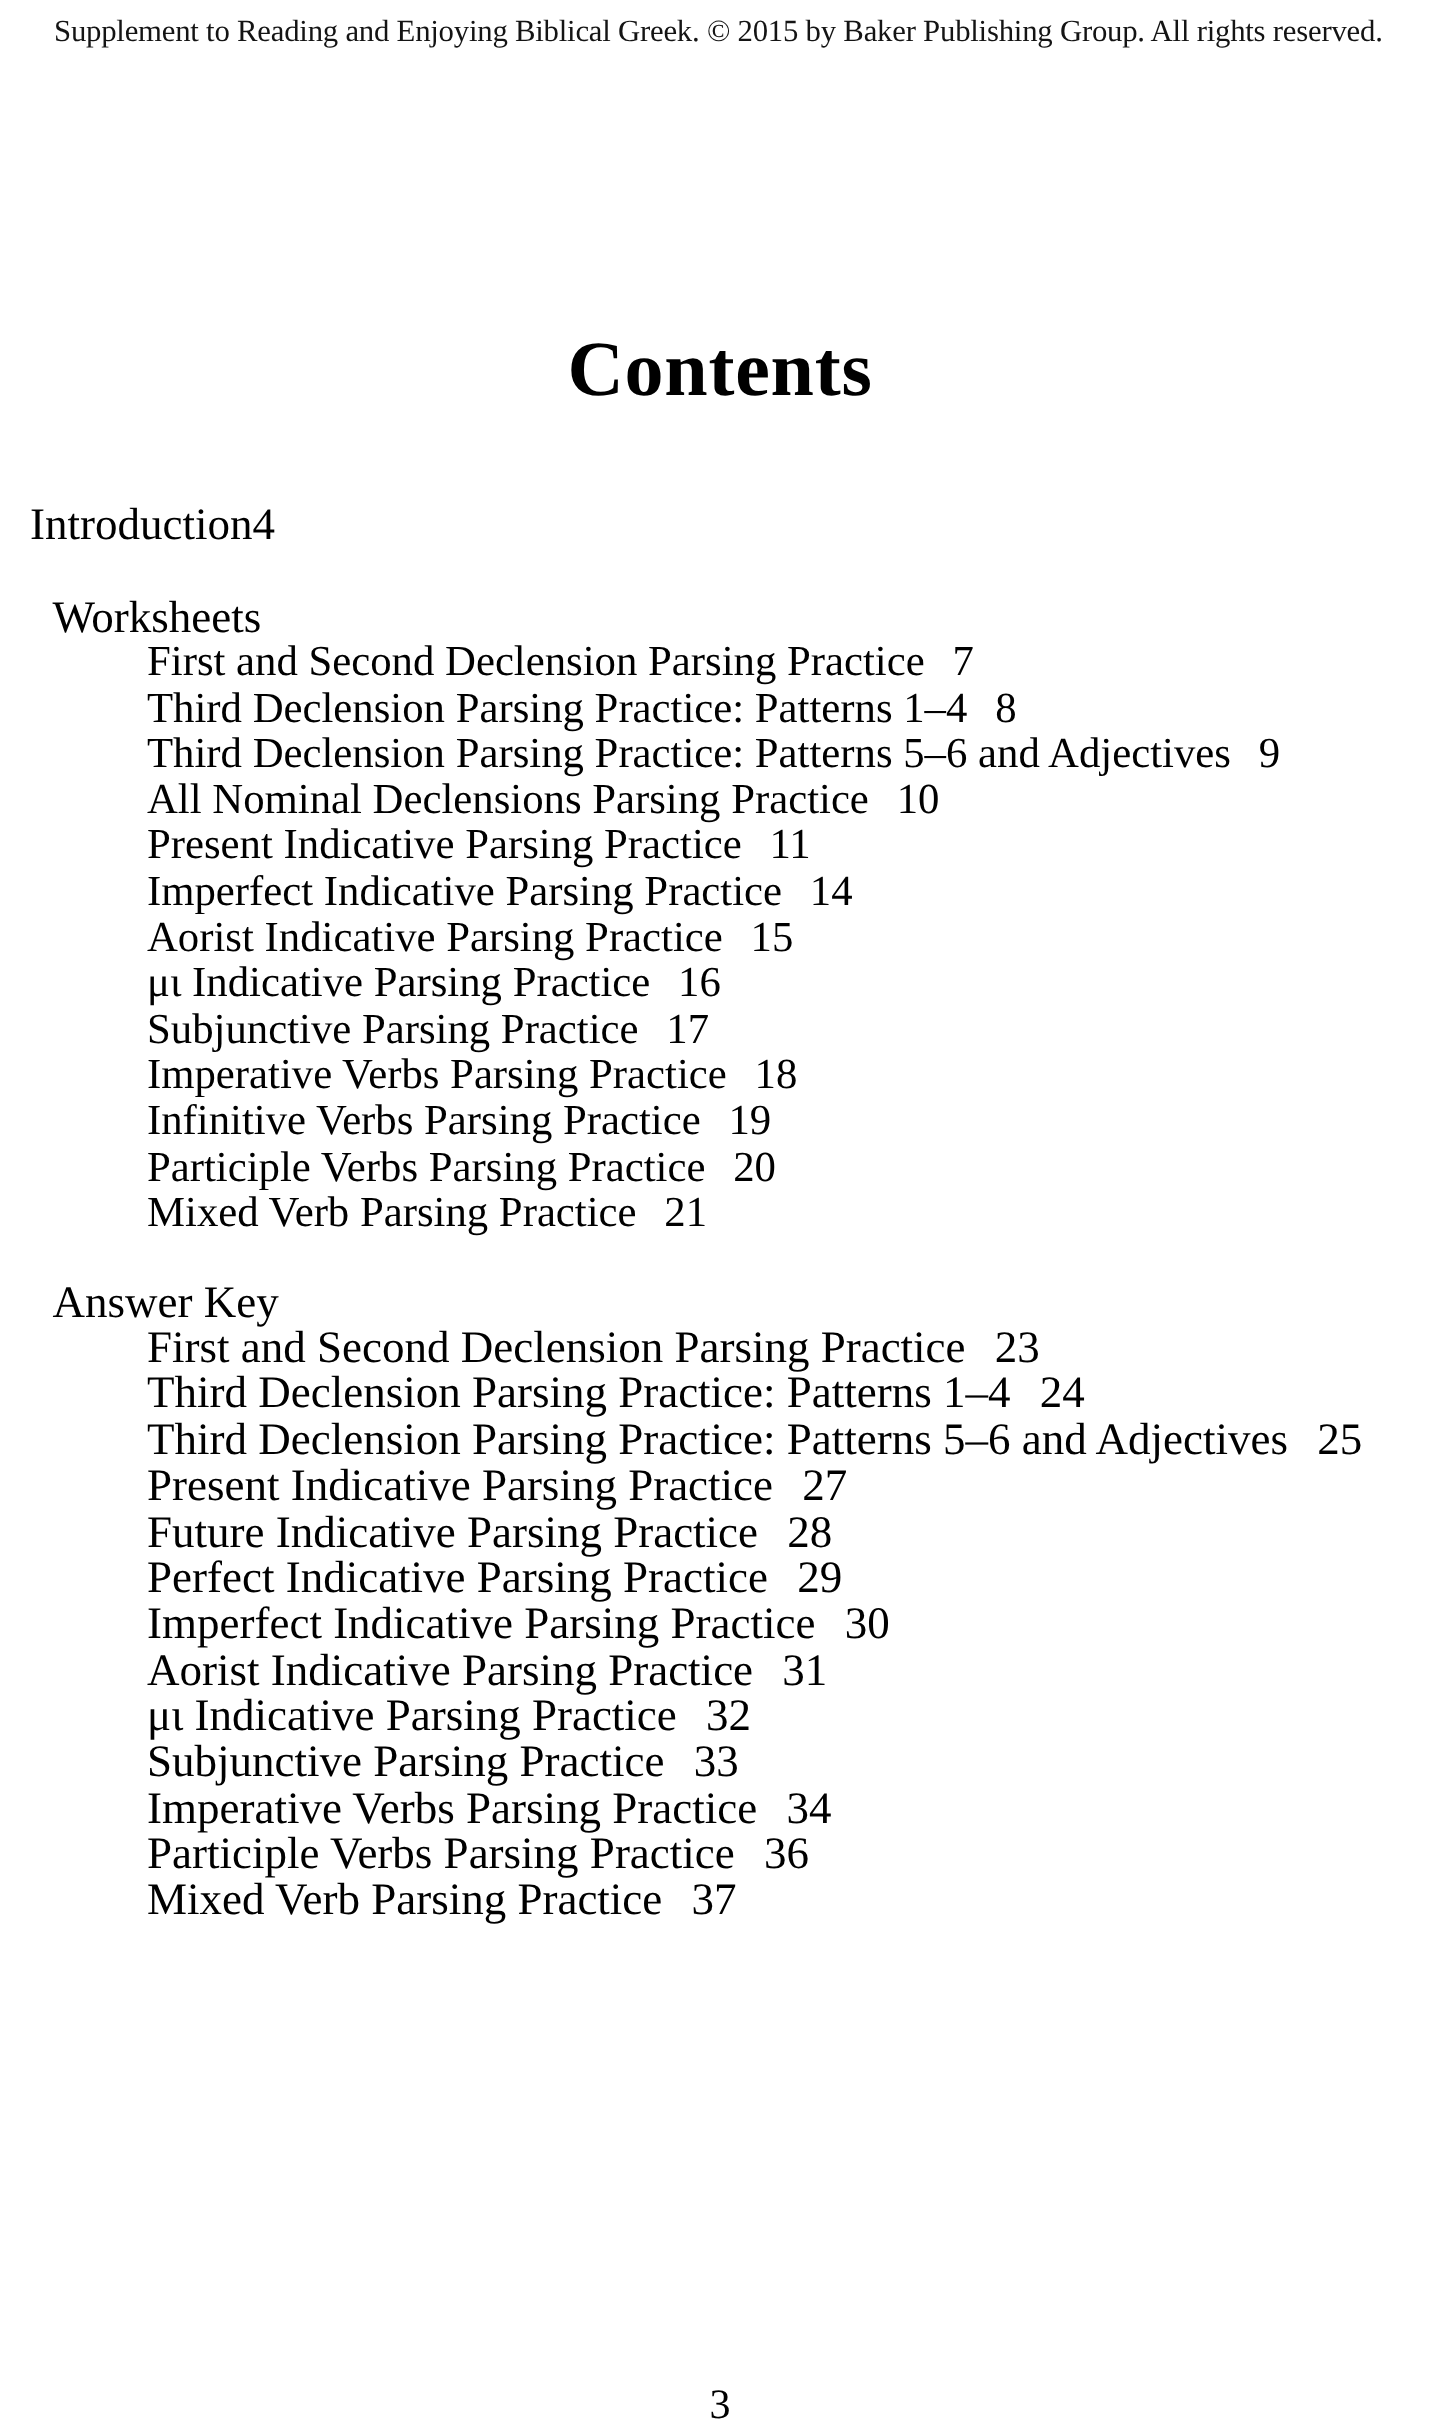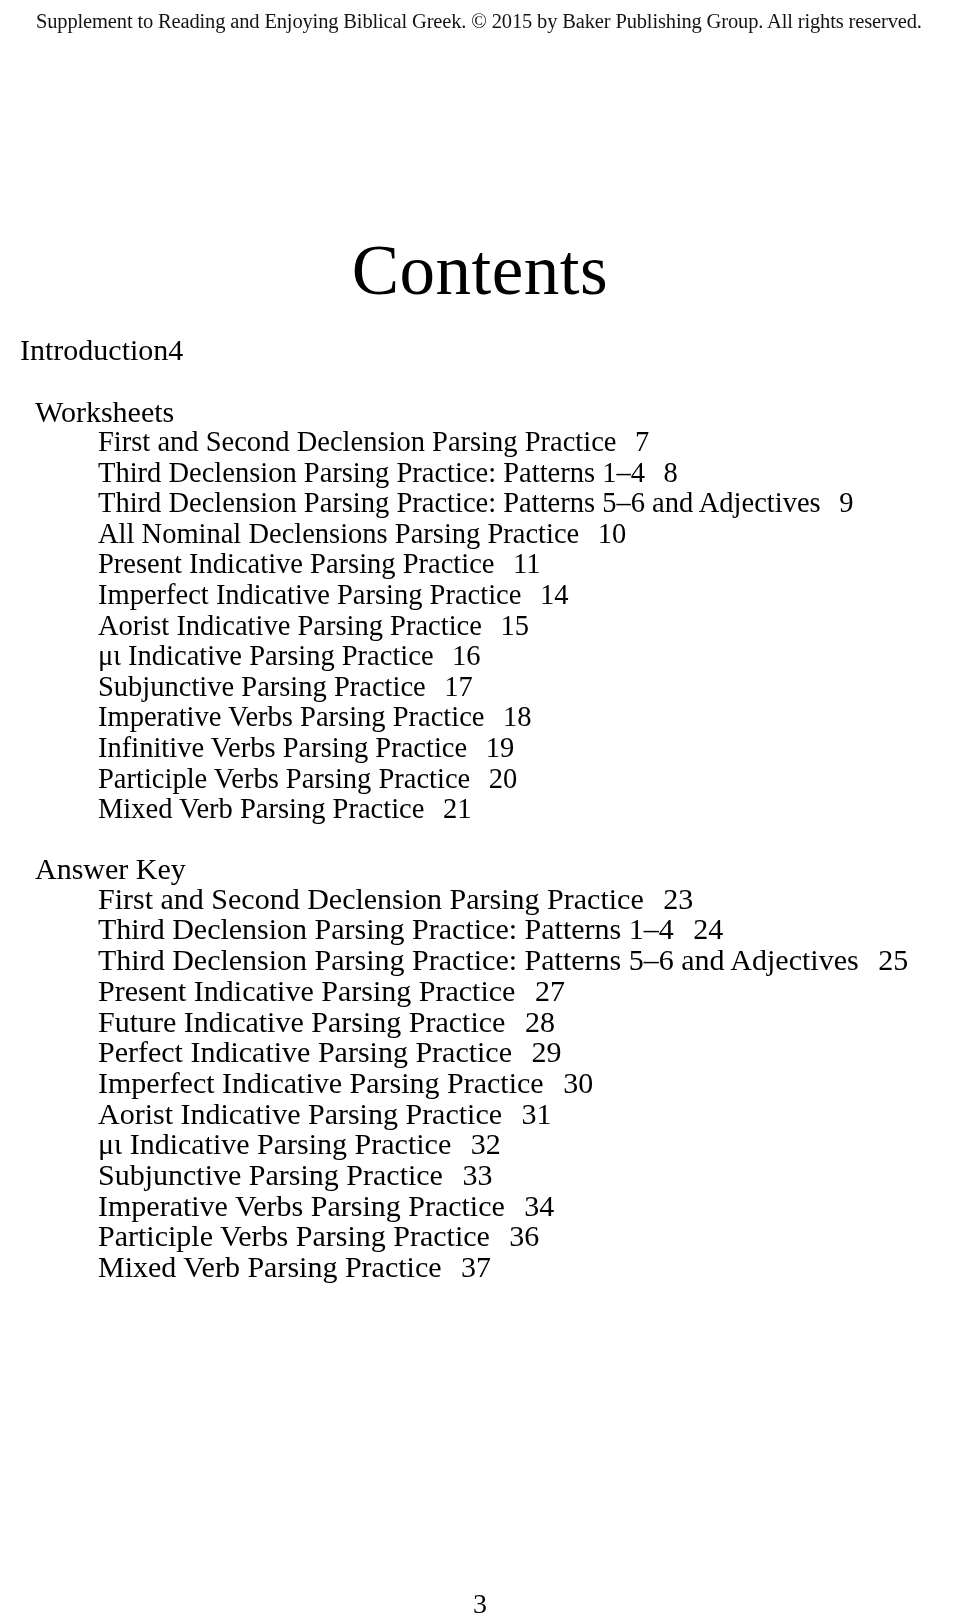--- a/index.html
+++ b/index.html
@@ -36,22 +36,22 @@
     color: #141414;
   }
 
   
   .doc-title {
     position: absolute;
     top: 182px;
     left: 0;
     width: 960px;
     text-align: center;
-    font-size: 71px;
-    font-weight: normal;
+    font-size: 52px;
+    font-weight: bold;
     letter-spacing: 0.5px;
     color: #000000;
   }
 
   
   .toc {
     position: absolute;
     top: 322px;
     left: 12px;
     width: 960px;

